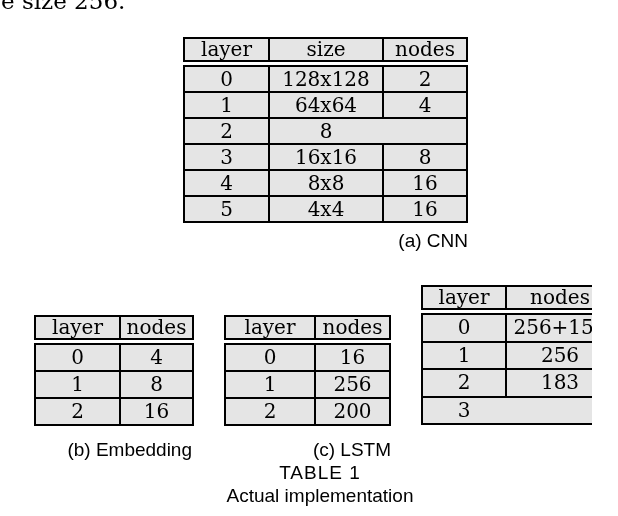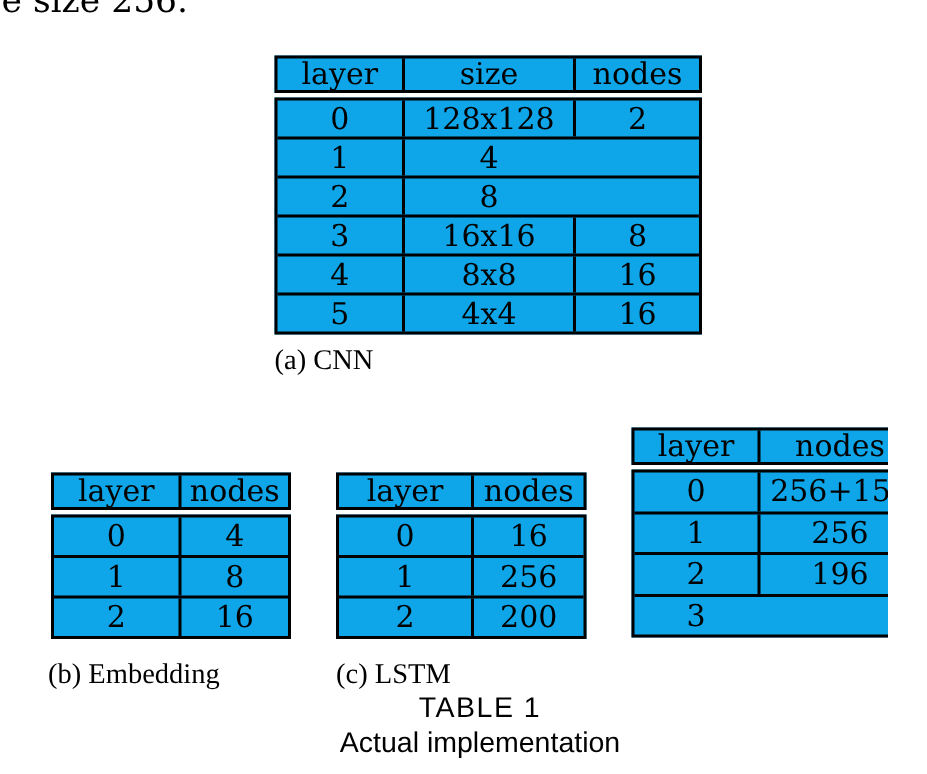--- a/index.html
+++ b/index.html
@@ -29,21 +29,21 @@
 
   
   .tbl {
     position: absolute;
     font-family: "DejaVu Serif", "Liberation Serif", serif;
     font-size: 20px;
     color: #000000;
   }
   .thead, .tbody {
     border: 2px solid #000000;
-    background: #0ea5e9;
+    background: #e5e5e5;
   }
   .tbody { margin-top: 3px; }       
   .thead, .trow { display: grid; }
   .trow + .trow { border-top: 2px solid #000000; }
   .cell {
     box-sizing: border-box;
     text-align: center;
     overflow: hidden;
     white-space: nowrap;
   }
@@ -56,24 +56,24 @@
   .cols-d { grid-template-columns: 82px 108px; }
 
   .tbl-a .trow .cell { height: 24px;   line-height: 24px; }
   .tbl-b .trow .cell { height: 25px;   line-height: 25px; }
   .tbl-c .trow .cell { height: 25px;   line-height: 25px; }
   .tbl-d .trow .cell { height: 25.5px; line-height: 25.5px; }
 
   
   .caption {
     position: absolute;
-    font-family: Liberation Serif, serif;
+    font-family: Liberation Sans, sans-serif;
     font-size: 19px;
     color: #000000;
-    text-align: left;
+    text-align: right;
     white-space: nowrap;
   }
   .table-num {
     position: absolute;
     left: 20px;
     width: 600px;
     top: 462px;
     font-family: "Liberation Sans", sans-serif;
     font-size: 19px;
     text-align: center;
@@ -103,20 +103,21 @@
       <div class="cell">nodes</div>
     </div>
     <div class="tbody">
       <div class="trow cols-a">
         <div class="cell">0</div>
         <div class="cell">128x128</div>
         <div class="cell">2</div>
       </div>
       <div class="trow cols-a">
         <div class="cell">1</div>
+        <div class="cell">64x64</div>
         <div class="cell">4</div>
       </div>
       <div class="trow cols-a">
         <div class="cell">2</div>
         <div class="cell">8</div>
       </div>
       <div class="trow cols-a">
         <div class="cell">3</div>
         <div class="cell">16x16</div>
         <div class="cell">8</div>
@@ -188,21 +189,21 @@
       <div class="trow cols-d">
         <div class="cell">0</div>
         <div class="cell">256+150</div>
       </div>
       <div class="trow cols-d">
         <div class="cell">1</div>
         <div class="cell">256</div>
       </div>
       <div class="trow cols-d">
         <div class="cell">2</div>
-        <div class="cell">196</div>
+        <div class="cell">183</div>
       </div>
       <div class="trow cols-d">
         <div class="cell">3</div>
       </div>
     </div>
   </div>
 
   <div class="table-num">TABLE 1</div>
   <div class="table-title">Actual implementation</div>
 

